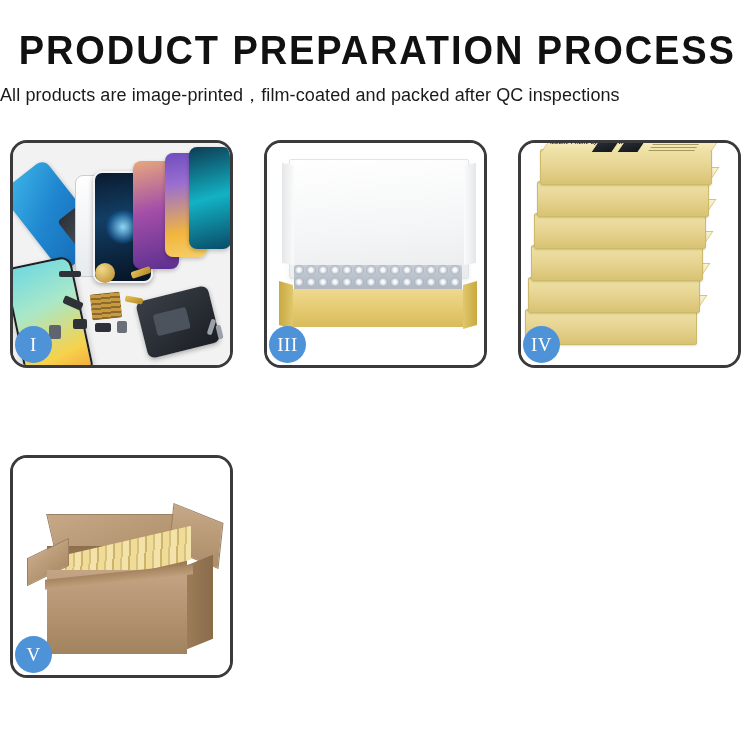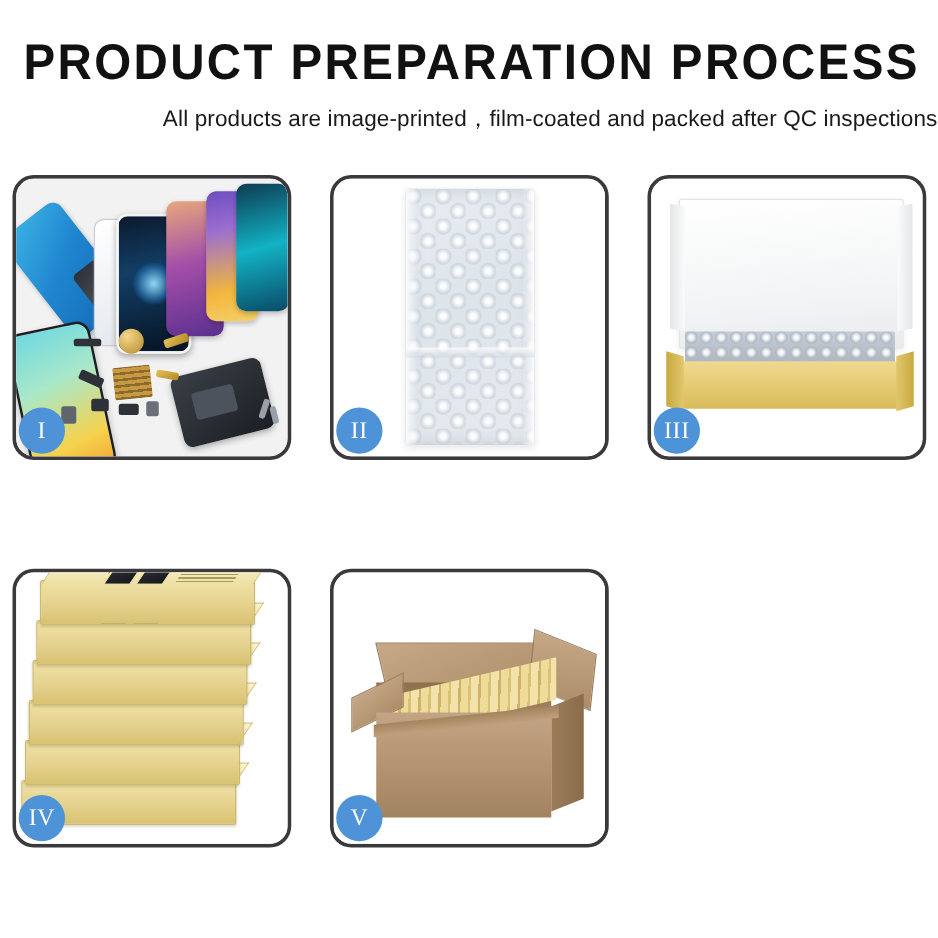--- a/index.html
+++ b/index.html
@@ -6,21 +6,21 @@
   body{
     width:750px;height:750px;
     background:#ffffff;
     font-family:"Liberation Sans","DejaVu Sans",sans-serif;
     overflow:hidden;
     position:relative;
   }
   .page{width:750px;height:750px;position:relative;}
 
   
-  .header{padding-top:30px;text-align:right;}
+  .header{padding-top:30px;text-align:left;}
   .title{
     font-size:40px;
     font-weight:bold;
     letter-spacing:2.0px;
     color:#111111;
     line-height:1.0;
     transform:scaleX(0.95);
     white-space:nowrap;
   }
   .subtitle{
@@ -343,29 +343,20 @@
         <div class="chip" style="left:60px;top:176px;width:14px;height:10px;"></div>
         <div class="chip" style="left:82px;top:180px;width:16px;height:9px;"></div>
         <div class="chip" style="left:104px;top:178px;width:10px;height:12px;background:#6a6f78;"></div>
         <div class="chip" style="left:36px;top:182px;width:12px;height:14px;background:#5f646d;"></div>
         <div class="chip" style="left:196px;top:176px;width:5px;height:16px;background:#9aa0a8;transform:rotate(18deg);"></div>
         <div class="chip" style="left:204px;top:182px;width:5px;height:14px;background:#9aa0a8;transform:rotate(-14deg);"></div>
       </div>
       <div class="badge">I</div>
     </div>
 
-    <div class="card">
-      <div class="card-inner p2">
-        <div class="bubblepack">
-          <div class="bp-edge l"></div>
-          <div class="bp-edge r"></div>
-        </div>
-      </div>
-      <div class="badge">II</div>
-    </div>
 
     <div class="card">
       <div class="card-inner p3">
         <div class="b3-lid"></div>
         <div class="b3-fill"></div>
         <div class="b3-front"></div>
       </div>
       <div class="badge">III</div>
     </div>
 

